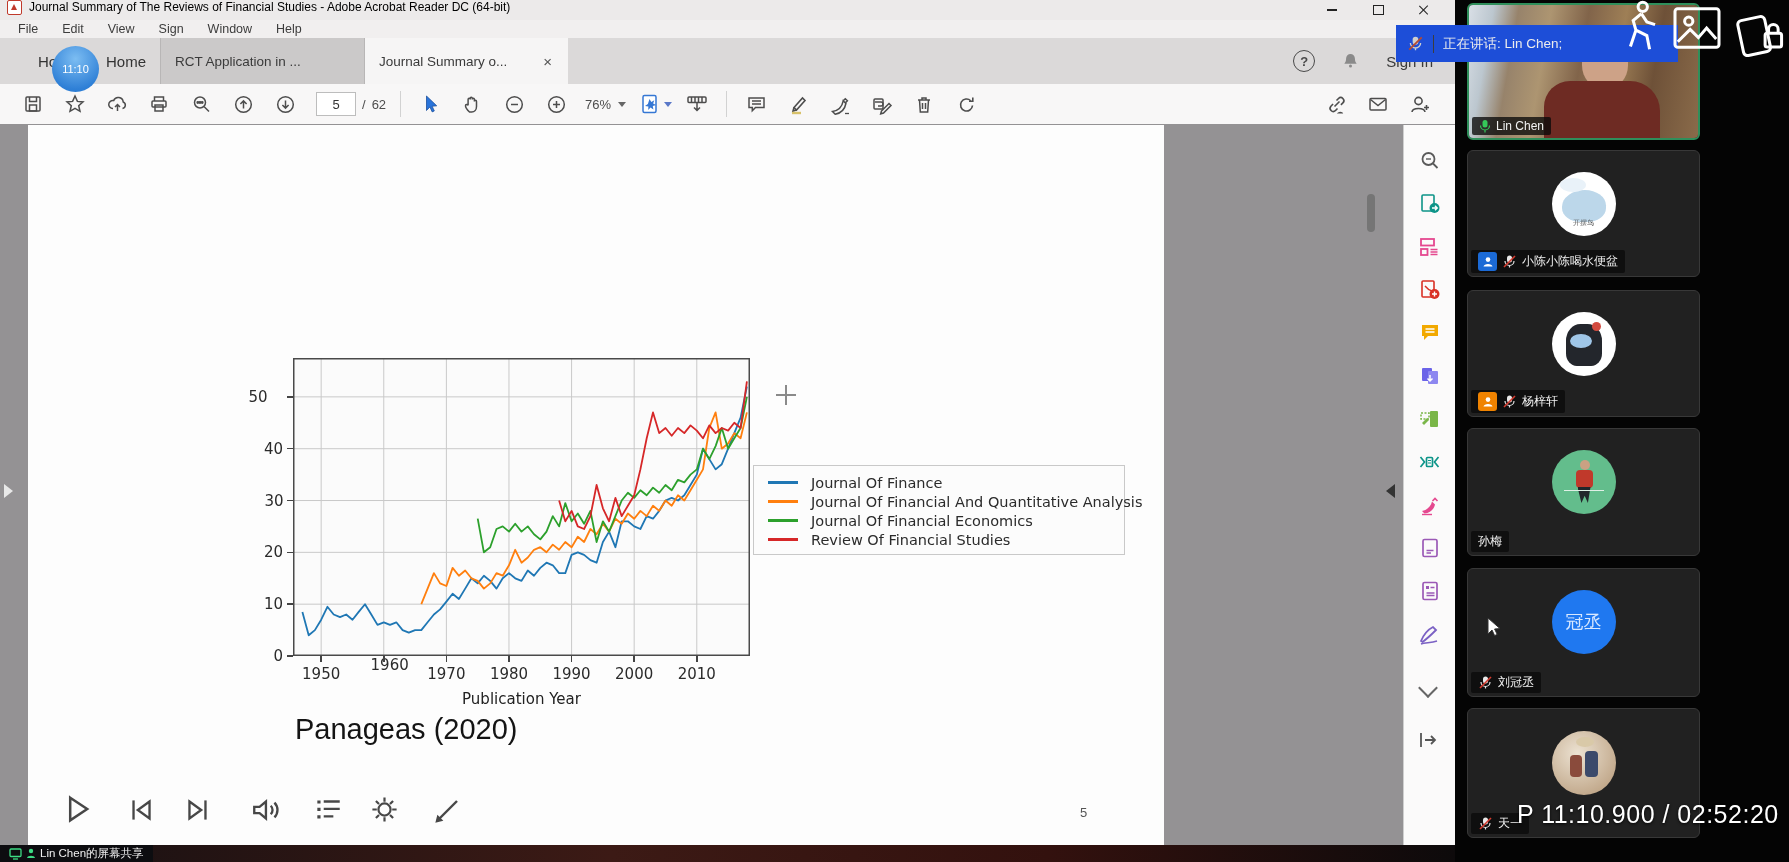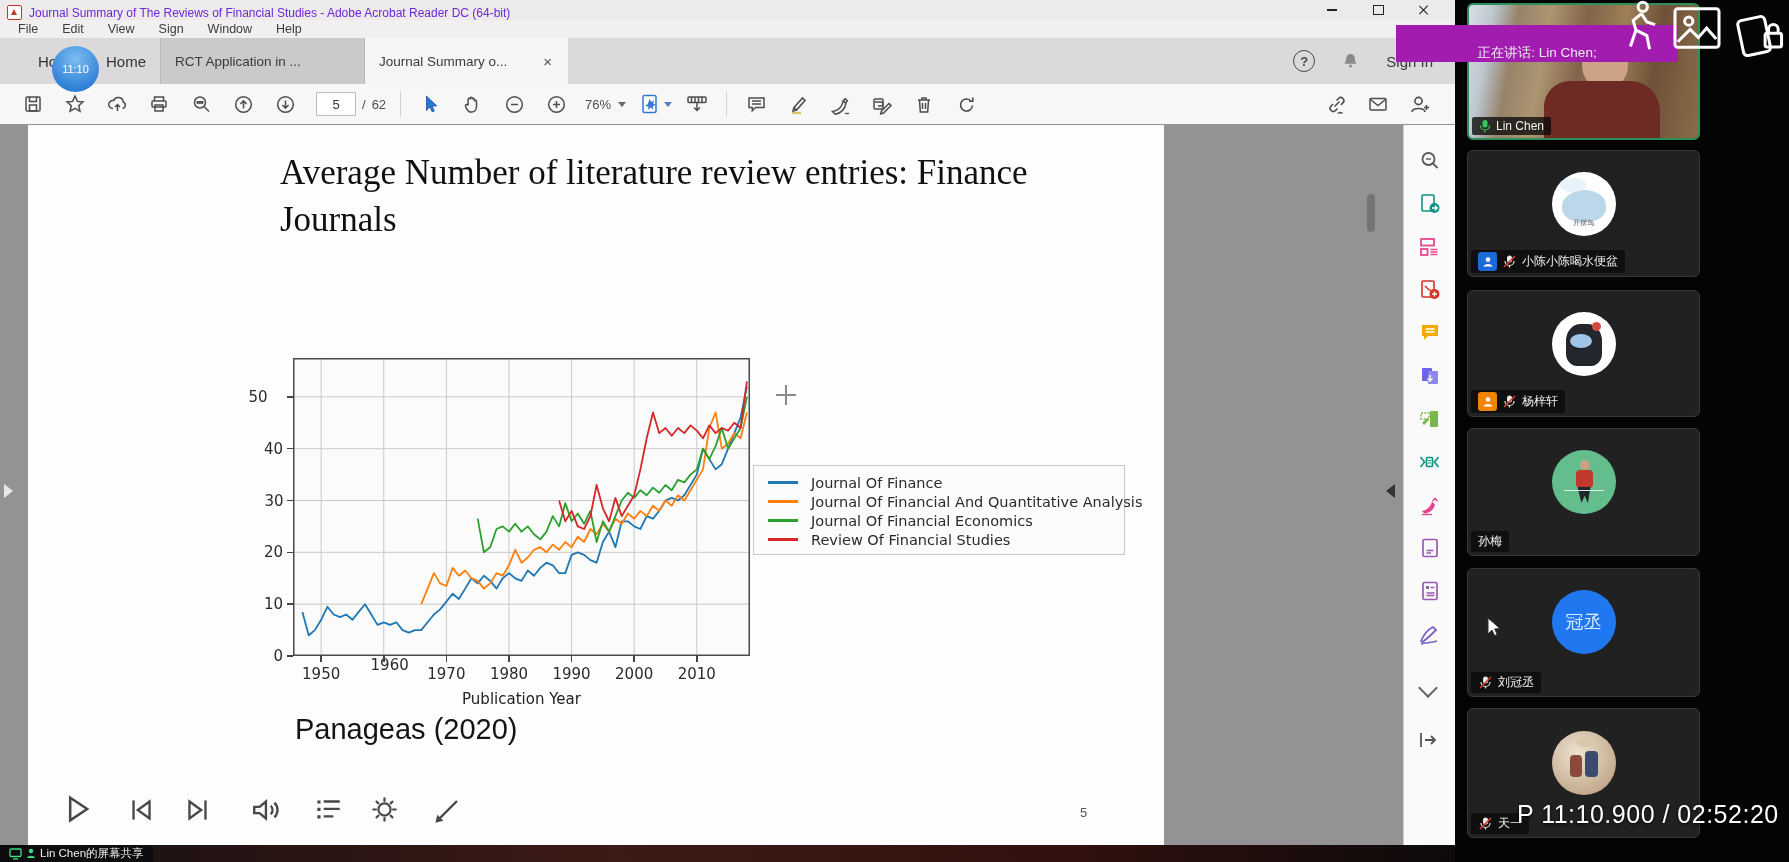--- a/index.html
+++ b/index.html
@@ -1,21 +1,21 @@
 <!DOCTYPE html>
 <html><head>
 <meta charset="utf-8">
 <style>
   html,body{margin:0;padding:0;background:#000;}
   #app{position:relative;width:1789px;height:862px;overflow:hidden;background:#000;
        font-family:"Liberation Sans",sans-serif;-webkit-font-smoothing:antialiased;}
   
   .acrobat{position:absolute;left:0;top:0;width:1455px;height:862px;background:#949294;}
-  .titlebar{position:relative;height:20px;background:#eceaea;display:flex;align-items:flex-end;
-            font-size:12px;color:#6d28d9;}
+  .titlebar{position:relative;height:20px;background:#eceaea;display:flex;align-items:flex-start;
+            font-size:12px;color:#000000;}
   .pdf-badge{width:13px;height:13px;margin:0 7px 0 7px;background:#fff;border:1px solid #c0392b;
              border-radius:2px;position:relative;}
   .pdf-badge::after{content:"";position:absolute;left:3px;top:3px;width:6px;height:6px;
              background:#c0392b;clip-path:polygon(50% 0,100% 100%,0 100%);}
   .win-controls{position:absolute;right:8px;top:0;height:20px;display:flex;}
   .win-btn{width:46px;height:20px;display:flex;align-items:center;justify-content:center;color:#222;}
   .ic-min{width:10px;height:1.5px;background:#222;}
   .ic-max{width:9px;height:8px;border:1.2px solid #222;}
   .ic-close{position:relative;width:10px;height:10px;}
   .ic-close::before,.ic-close::after{content:"";position:absolute;left:4.4px;top:-1px;width:1.4px;height:12px;background:#222;}
@@ -99,22 +99,22 @@
   .avatar{position:absolute;left:50%;top:42%;transform:translate(-50%,-50%);border-radius:50%;}
   .av-circle{width:64px;height:64px;border-radius:50%;position:relative;overflow:hidden;}
   .video1{position:absolute;inset:0;background:
       linear-gradient(100deg,#d9dfe6 0%,#bcc7cf 10%,#97836b 20%,#ad9571 33%,#81644a 48%,#9e7f56 63%,#6e5138 78%,#8a6b4a 100%);}
   .v-head{position:absolute;right:70px;top:32px;width:46px;height:52px;border-radius:50% 50% 46% 46%;
       background:linear-gradient(#241f1c 0 30%,#cda287 30%);}
   .v-body{position:absolute;right:38px;top:76px;width:116px;height:62px;border-radius:26px 30px 0 0;background:#6e2b23;}
   .osd{position:absolute;left:62px;top:800px;font-size:25px;color:#fff;letter-spacing:.5px;
        text-shadow:0 1px 3px rgba(0,0,0,.9);white-space:nowrap;text-align:right;}
   
-  .banner{position:absolute;left:1396px;top:25px;width:282px;height:37px;background:#a21caf;
-          display:flex;align-items:center;gap:9px;padding:0 11px;box-sizing:border-box;z-index:40;flex-direction:column;}
+  .banner{position:absolute;left:1396px;top:25px;width:282px;height:37px;background:#1d4ed8;
+          display:flex;align-items:center;gap:9px;padding:0 11px;box-sizing:border-box;z-index:40;}
   .banner-div{width:1px;height:18px;background:#3d3d3d;}
   .banner-text{font-size:13.5px;color:#ececec;white-space:nowrap;}
   .ghost-arrows{position:absolute;left:1576px;top:30px;z-index:39;opacity:.4;}
   
   .ovl{position:absolute;z-index:50;color:#fff;}
   
   .bubble{position:absolute;left:52px;top:46px;width:47px;height:46px;border-radius:50%;z-index:60;
      background:radial-gradient(circle at 50% 28%,#7cbdf2,#2e7fd6 75%);display:flex;align-items:center;
      justify-content:center;font-size:11px;color:#fff;}
   .cursor-white{position:absolute;z-index:55;}
@@ -322,24 +322,20 @@
               <circle cx="9.5" cy="7" r="3.6"></circle>
               <path d="M3 18c.6-4.6 12.3-4.6 13 0"></path>
               <path d="M17.5 11v5M15 13.5h5"></path>
             </svg>
           </button>
       </div>
     </div>
 
     <div class="content">
       <div class="page">
-        <div class="doc-title">
-          <div>Average Number of literature review entries: Finance</div>
-          <div>Journals</div>
-        </div>
 
         <div class="chart-wrapper">
             <svg width="457" height="298" style="position: absolute; left: 60px; top: 10px; background: rgb(251, 251, 251);">
               <line x1="28.171232876712327" y1="0" x2="28.171232876712327" y2="298" stroke="#c9c9c9" stroke-width="1"></line>
               <line x1="90.77397260273972" y1="0" x2="90.77397260273972" y2="298" stroke="#c9c9c9" stroke-width="1"></line>
               <line x1="153.37671232876713" y1="0" x2="153.37671232876713" y2="298" stroke="#c9c9c9" stroke-width="1"></line>
               <line x1="215.97945205479454" y1="0" x2="215.97945205479454" y2="298" stroke="#c9c9c9" stroke-width="1"></line>
               <line x1="278.5821917808219" y1="0" x2="278.5821917808219" y2="298" stroke="#c9c9c9" stroke-width="1"></line>
               <line x1="341.1849315068493" y1="0" x2="341.1849315068493" y2="298" stroke="#c9c9c9" stroke-width="1"></line>
               <line x1="403.7876712328767" y1="0" x2="403.7876712328767" y2="298" stroke="#c9c9c9" stroke-width="1"></line>

